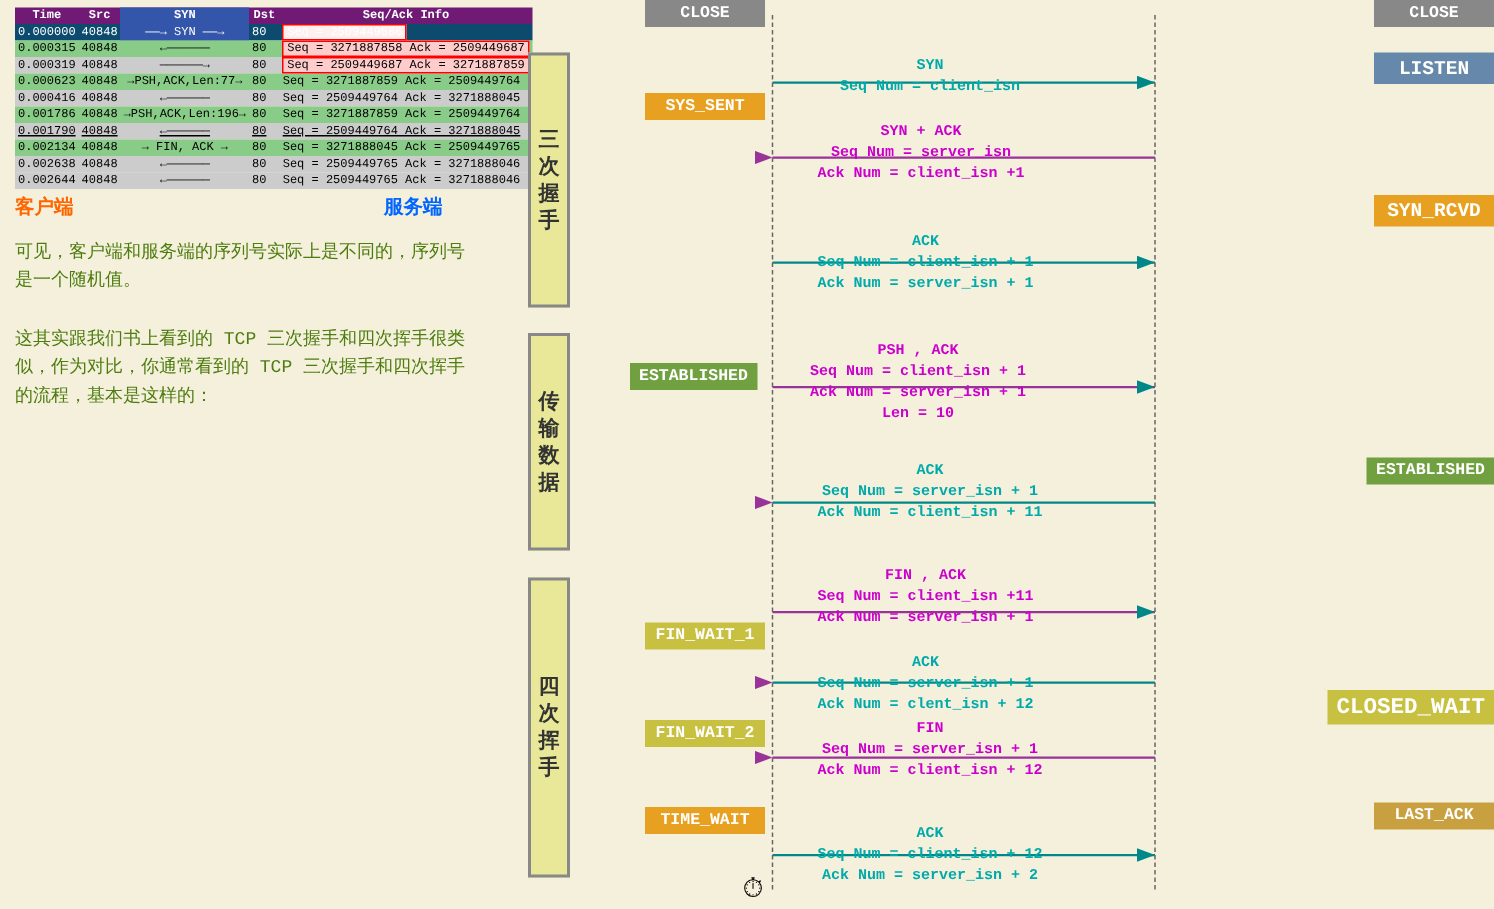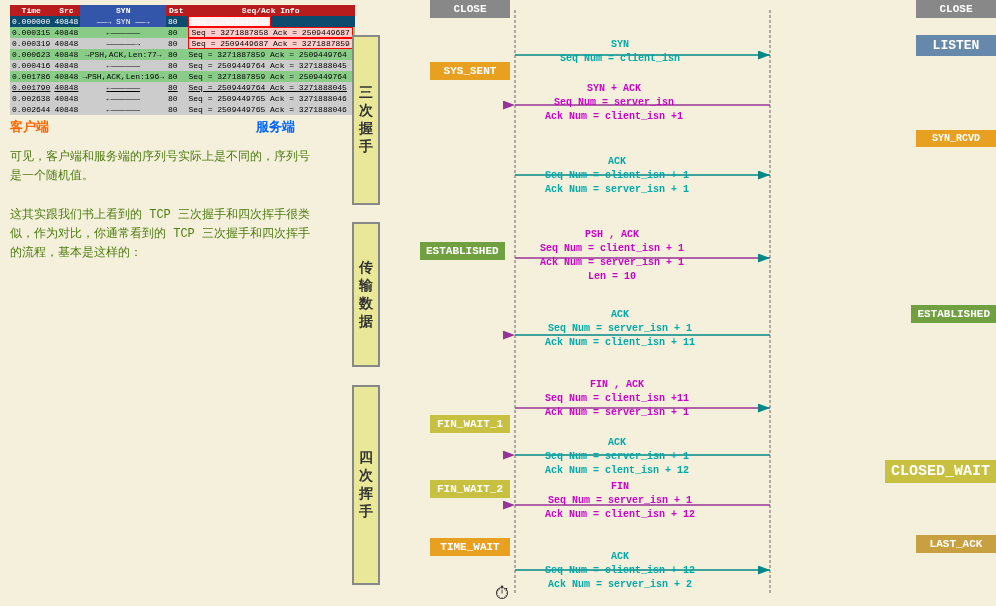--- a/index.html
+++ b/index.html
@@ -22,21 +22,21 @@
     }
 
     .packet-table {
       border-collapse: collapse;
       font-size: 9px;
       width: 285px;
       background: #f5f0dc;
     }
 
     .packet-table thead tr {
-      background: #b91c1c;
+      background: #701a75;
       color: white;
     }
 
     .packet-table thead th {
       padding: 1px 3px;
       text-align: center;
       font-size: 8px;
     }
 
     .packet-table tbody tr:nth-child(odd) {
@@ -193,20 +193,27 @@
         <td class="arrow-cell">→PSH,ACK,Len:196→</td>
         <td>80</td>
         <td>Seq = 3271887859  Ack = 2509449764</td>
       </tr>
       <tr style="background:#cccccc;text-decoration:underline;">
         <td>0.001790</td>
         <td>40848</td>
         <td class="arrow-cell">←——————</td>
         <td>80</td>
         <td>Seq = 2509449764  Ack = 3271888045</td>
+      </tr>
+      <tr style="background:#88cc88;">
+        <td>0.002134</td>
+        <td>40848</td>
+        <td class="arrow-cell">→ FIN, ACK →</td>
+        <td>80</td>
+        <td>Seq = 3271888045  Ack = 2509449765</td>
       </tr>
       <tr style="background:#cccccc;">
         <td>0.002638</td>
         <td>40848</td>
         <td class="arrow-cell">←——————</td>
         <td>80</td>
         <td>Seq = 2509449765  Ack = 3271888046</td>
       </tr>
       <tr style="background:#cccccc;">
         <td>0.002644</td>
@@ -296,21 +303,21 @@
   </div>
 
   <div class="state-box state-gray" style="right:0px;top:0px;font-size:11px;padding:3px 6px;">
     CLOSE
   </div>
 
   <div class="state-box state-gray" style="right:0px;top:35px;font-size:13px;padding:3px 6px;background:#6688aa;">
     LISTEN
   </div>
 
-  <div class="state-box state-orange" style="right:0px;top:130px;font-size:10px;padding:3px 6px;">
+  <div class="state-box state-orange" style="right:0px;top:130px;font-size:13px;padding:3px 6px;">
     SYN_RCVD
   </div>
 
   <div class="state-box state-green" style="right:0px;top:305px;font-size:11px;padding:3px 6px;">
     ESTABLISHED
   </div>
 
   <div class="state-box state-yellow" style="right:0px;top:460px;font-size:15px;padding:3px 6px;">
     CLOSED_WAIT
   </div>

